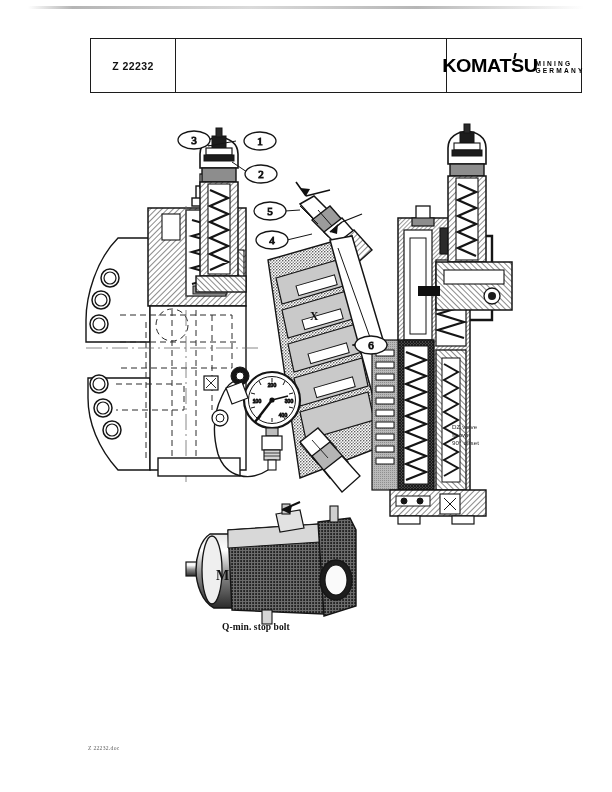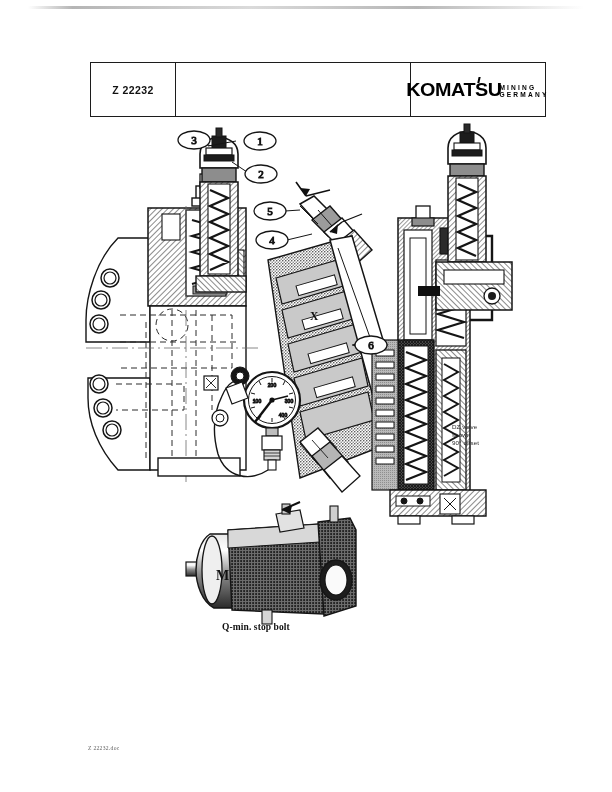--- a/index.html
+++ b/index.html
@@ -10,22 +10,22 @@
     position:relative;
     overflow:hidden;
   }
   
   .scan-edge{
     position:absolute;left:28px;top:6px;width:556px;height:3px;
     background:linear-gradient(90deg,rgba(160,160,160,.0),rgba(120,120,120,.55) 8%,rgba(150,150,150,.35) 40%,rgba(110,110,110,.5) 70%,rgba(170,170,170,0));
   }
   
   .hdr{
-    position:absolute;left:90px;top:38px;width:456px;height:55px;
-    border:1.6px solid #1c1c1c;box-sizing:border-box;display:flex;margin-top:24px;
+    position:absolute;left:90px;top:38px;width:492px;height:55px;
+    border:1.6px solid #1c1c1c;box-sizing:border-box;display:flex;
   }
   .hdr-cell{box-sizing:border-box;display:flex;align-items:center;justify-content:center;}
   .hdr-cell.c1{width:85px;border-right:1.6px solid #1c1c1c;}
   .hdr-cell.c2{flex:1;border-right:1.6px solid #1c1c1c;}
   .hdr-cell.c3{width:134px;flex-direction:row;}
   .doc-id{font-family:"Liberation Sans",sans-serif;font-weight:bold;font-size:10.5px;letter-spacing:.4px;color:#111;}
   .brand{
     font-family:"Liberation Sans",sans-serif;font-weight:bold;
     font-size:19px;letter-spacing:-0.4px;color:#000;
     transform:scaleX(1.04);line-height:1;position:relative;

